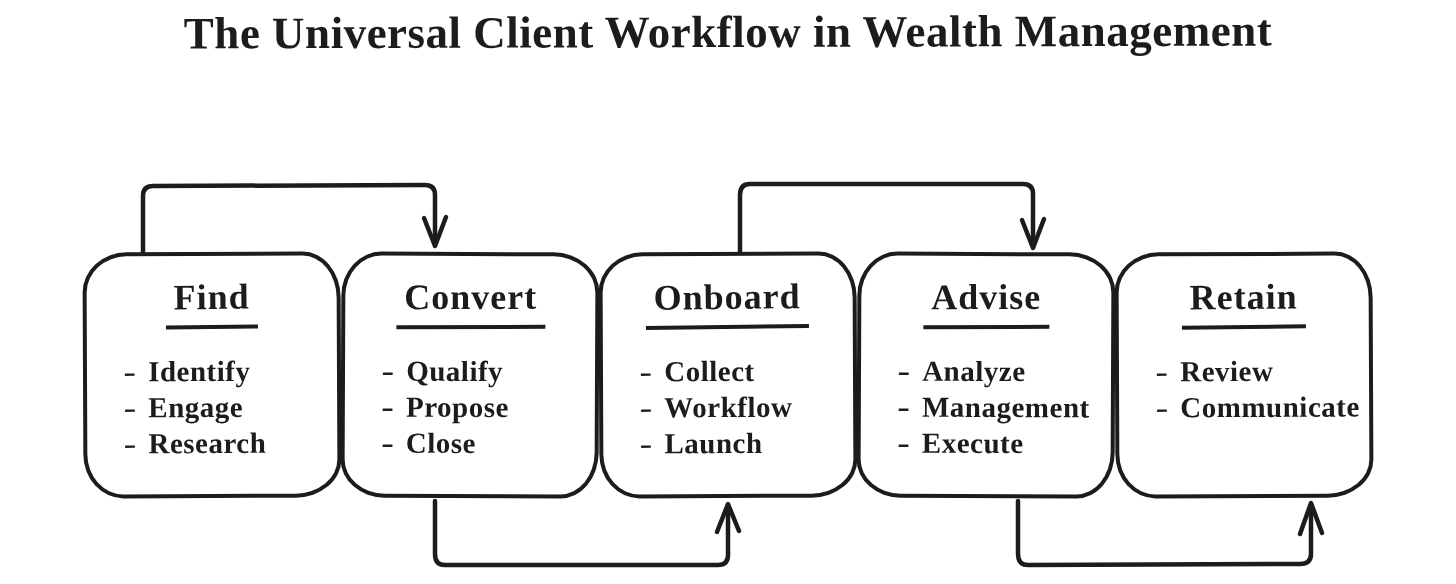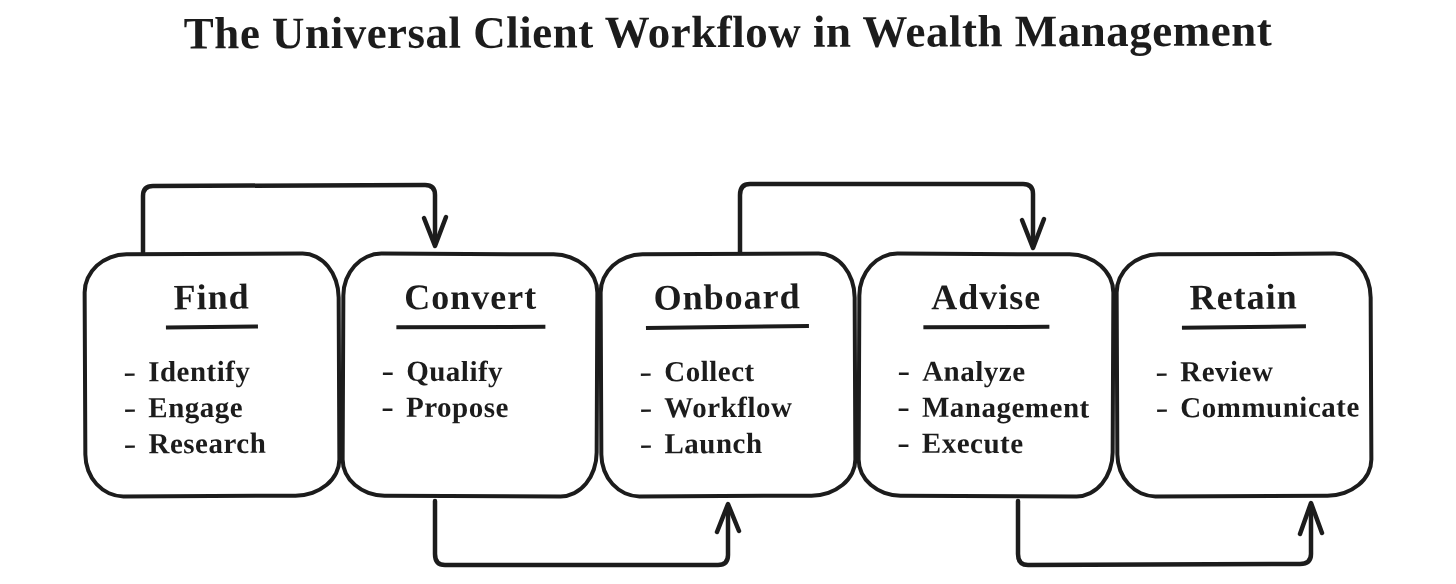--- a/index.html
+++ b/index.html
@@ -132,20 +132,21 @@
         <li><span class="dash">-</span><span>Engage</span></li>
         <li><span class="dash">-</span><span>Research</span></li>
       </ul>
     </section>
 
     <section class="stage">
       <h2 class="stage-title">Convert</h2>
       <ul class="stage-items">
         <li><span class="dash">-</span><span>Qualify</span></li>
         <li><span class="dash">-</span><span>Propose</span></li>
+        <li><span class="dash">-</span><span>Close</span></li>
       </ul>
     </section>
 
     <section class="stage">
       <h2 class="stage-title">Onboard</h2>
       <ul class="stage-items">
         <li><span class="dash">-</span><span>Collect</span></li>
         <li><span class="dash">-</span><span>Workflow</span></li>
         <li><span class="dash">-</span><span>Launch</span></li>
       </ul>

